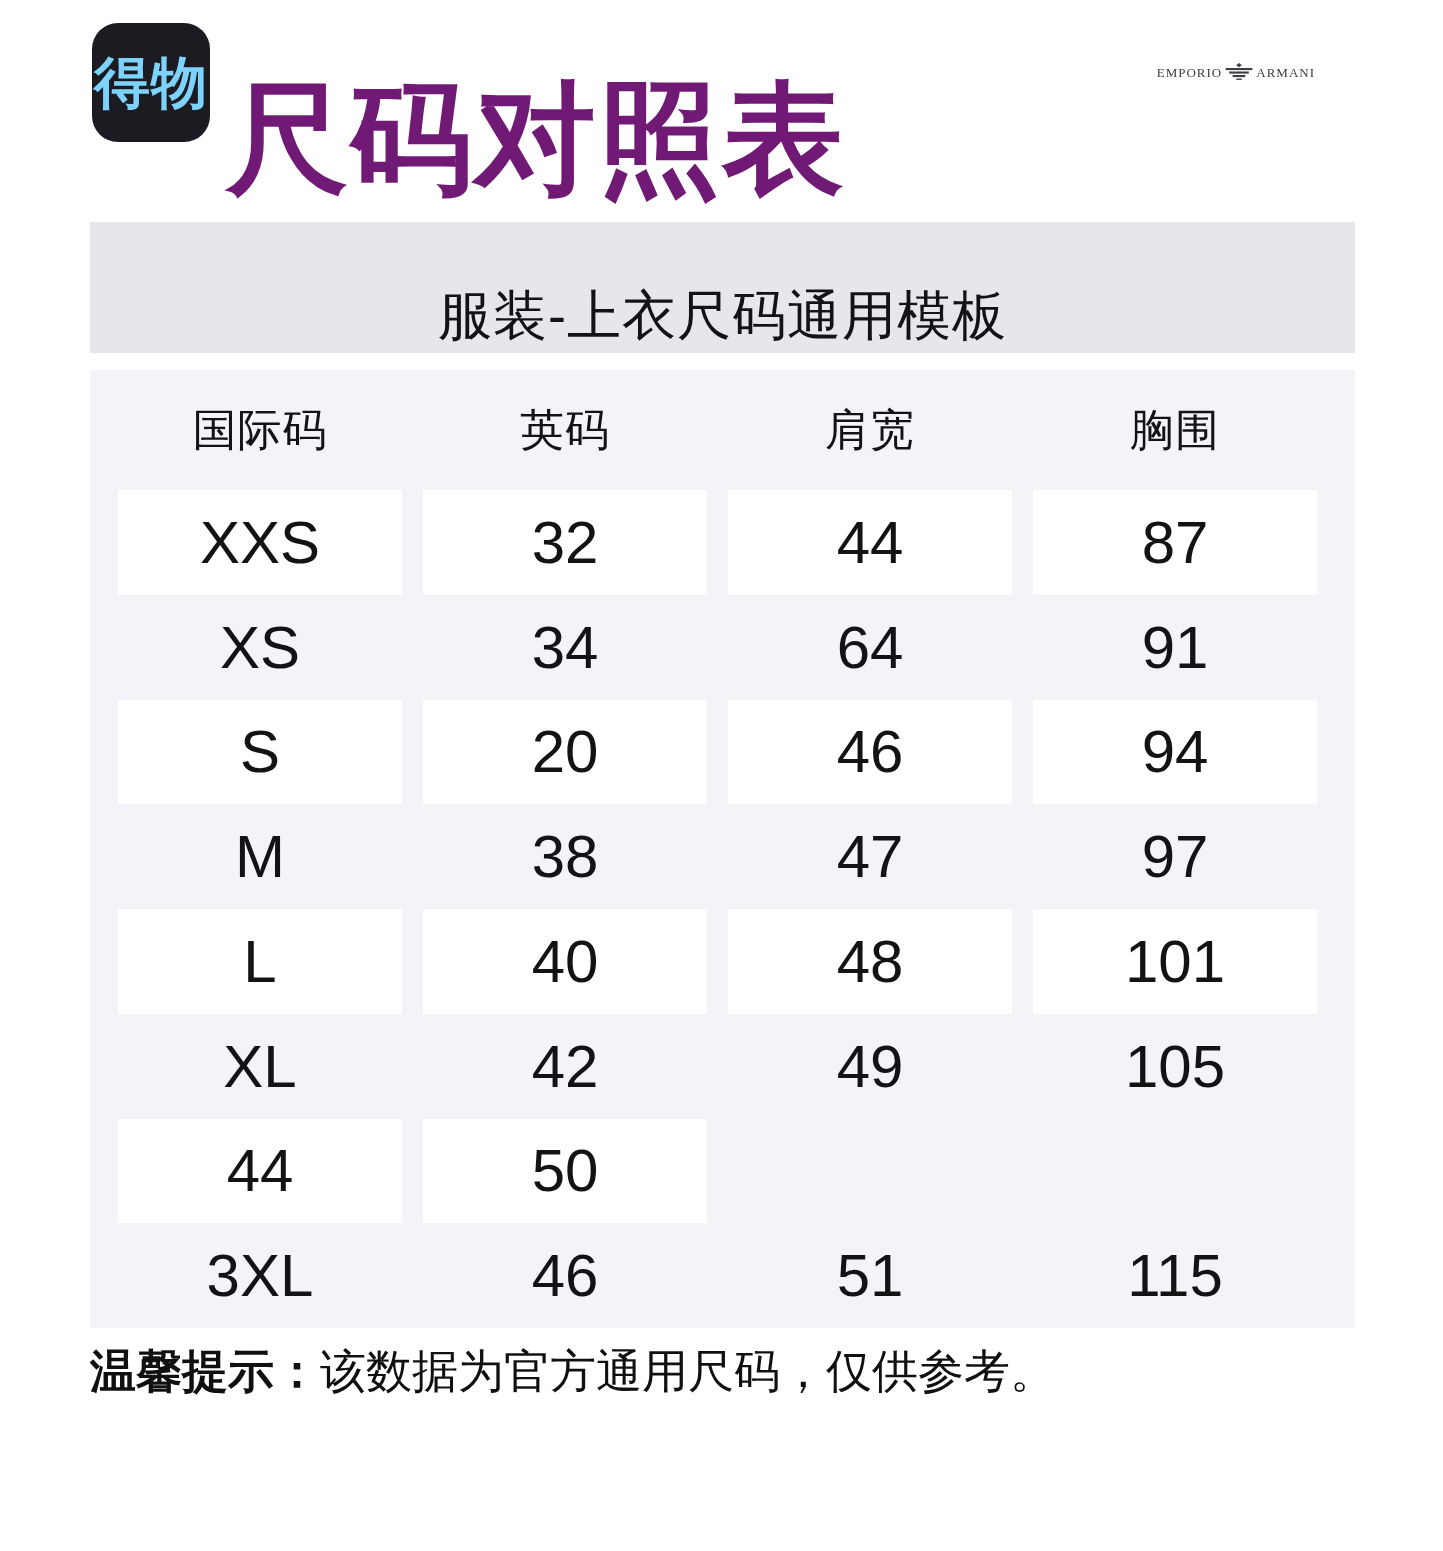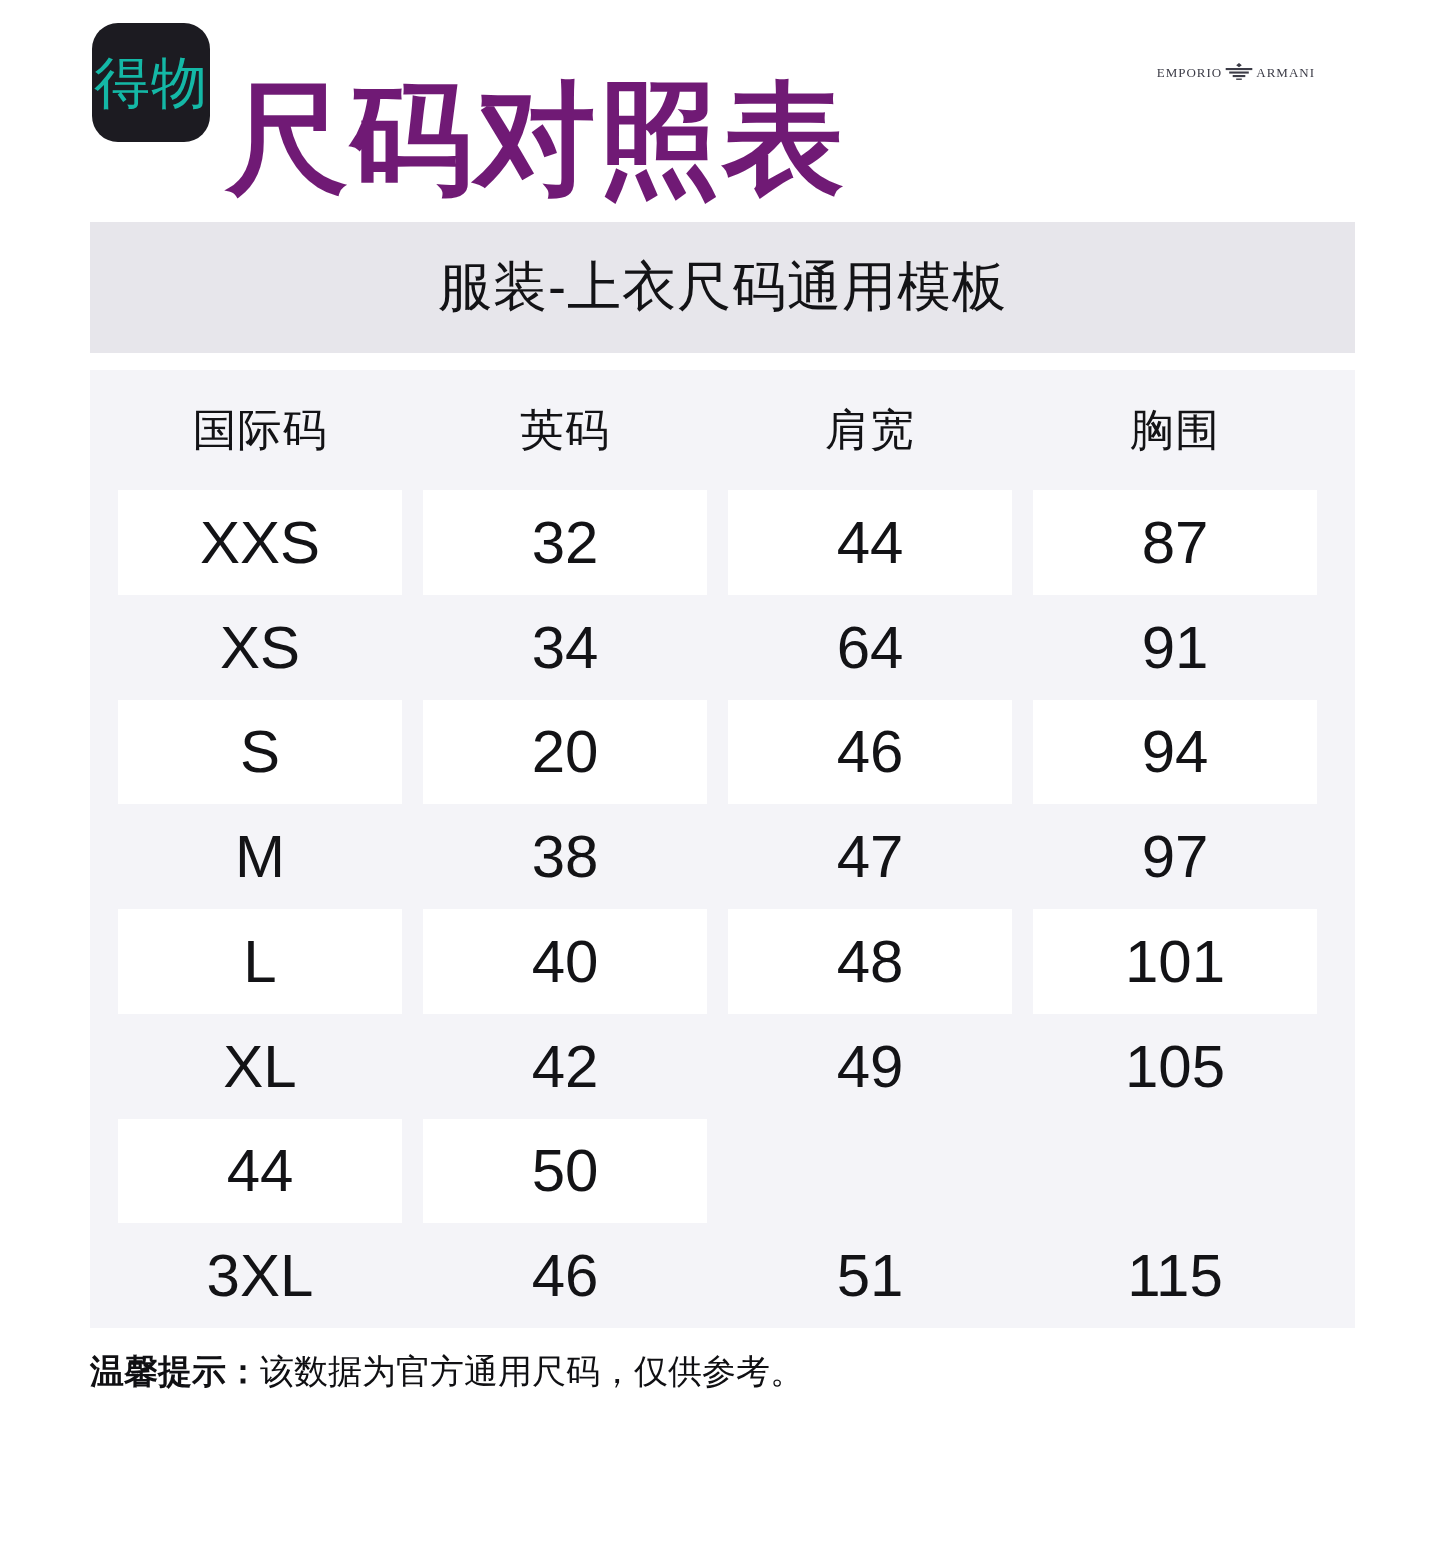--- a/index.html
+++ b/index.html
@@ -15,22 +15,22 @@
 
   
   .logo-square {
     position:absolute; left:92px; top:23px;
     width:118px; height:119px;
     background:var(--logo-bg,#1c1b21);
     border-radius:26px;
     display:flex; align-items:center; justify-content:center;
   }
   .logo-square .logo-text {
-    color:#14b8a6;
-    font-size:56px; font-weight:400;
+    color:#7dd3fc;
+    font-size:56px; font-weight:700;
     letter-spacing:1px;
     line-height:1;
     white-space:nowrap;
   }
   .page-title {
     position:absolute; left:226px; top:74px;
     font-size:122px; line-height:130px;
     font-weight:600;
     color:#701a75;
     letter-spacing:2px;
@@ -44,21 +44,21 @@
     color:var(--brand,#3c3c47);
     white-space:nowrap;
   }
   .brand-logo .eagle { margin:0 3px 2px 3px; }
 
   
   .banner {
     position:absolute; left:90px; top:222px;
     width:1265px; height:131px;
     background:var(--banner-bg,#e7e6eb);
-    display:flex; align-items:center; justify-content:center;
+    display:flex; align-items:flex-end; justify-content:center;
   }
   .banner .banner-title {
     font-size:54px; font-weight:500; color:#131316;
     letter-spacing:1px;
   }
 
   
   .size-table {
     position:absolute; left:90px; top:370px;
     width:1265px; height:958px;
@@ -75,21 +75,21 @@
   .cell {
     display:flex; align-items:center; justify-content:center;
     font-size:60px; font-weight:400; color:#131316;
   }
   .trow.thead .cell { font-size:44px; letter-spacing:1px; }
   .trow.striped .cell { background:#ffffff; }
 
   
   .footer-note {
     position:absolute; left:90px; top:1340px;
-    font-size:34px; line-height:62px;
+    font-size:46px; line-height:62px;
     color:#101013;
     white-space:nowrap;
   }
   .footer-note .footer-label { font-weight:700; }
   .footer-note .footer-text { font-weight:400; }
 </style>
 </head>
 <body>
 
 <div class="page">

